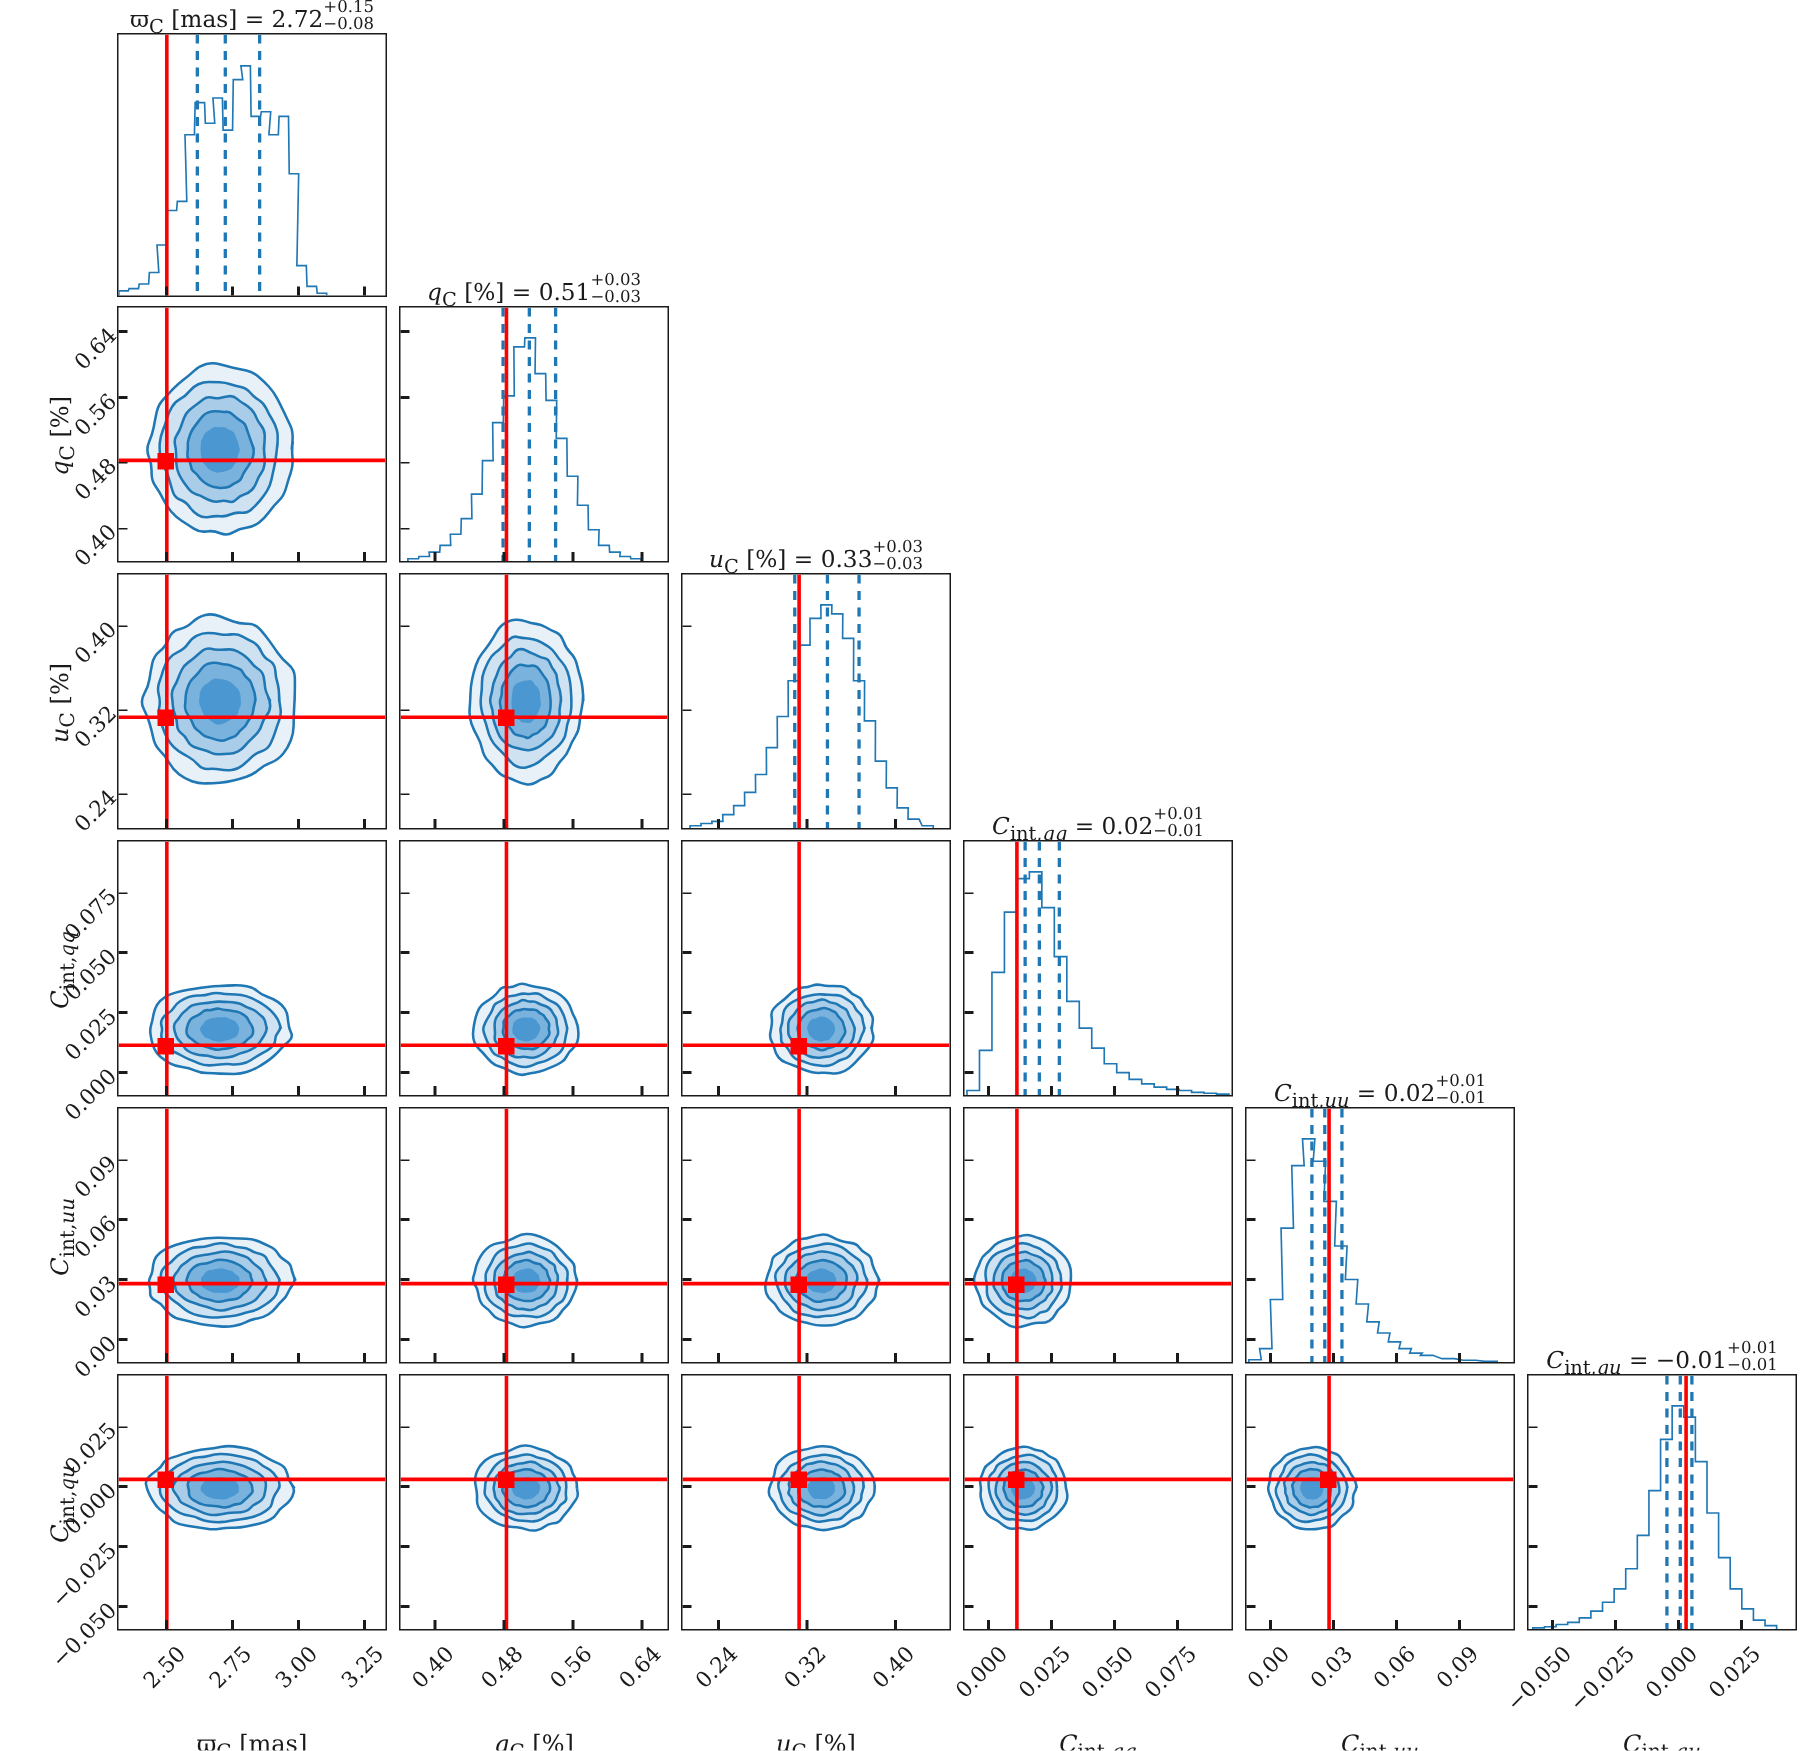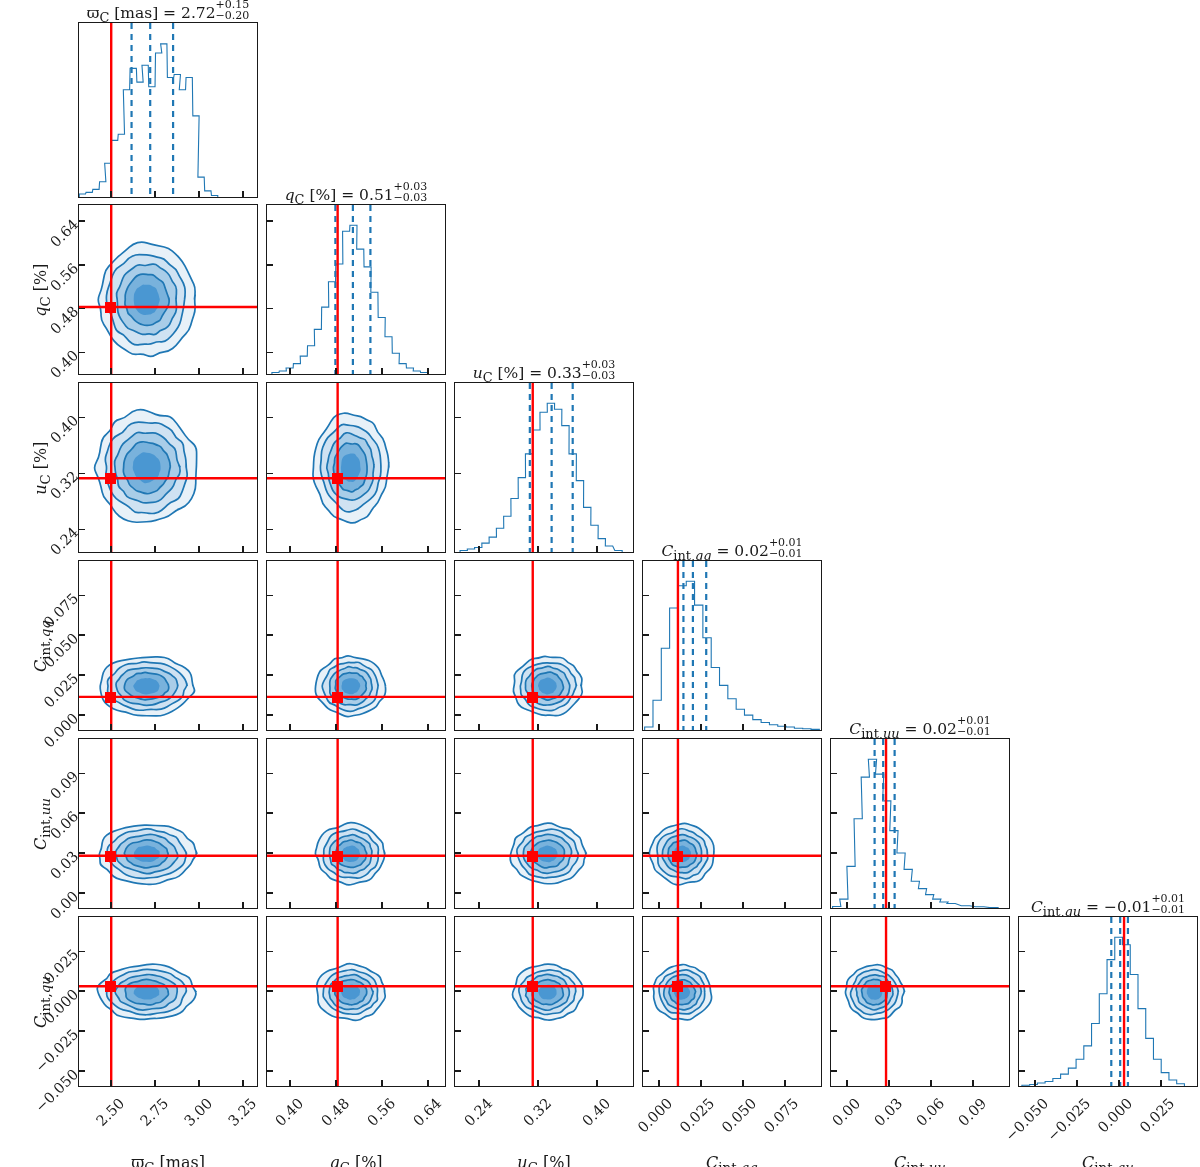--- a/index.html
+++ b/index.html
@@ -20,21 +20,21 @@
   .xaxislabel{position:absolute;text-align:center;font-family:"DejaVu Serif",serif;font-size:16px;
               color:#1a1a1a;white-space:nowrap;}
   .yaxislabel{position:absolute;font-family:"DejaVu Serif",serif;font-size:16px;color:#1a1a1a;
               white-space:nowrap;transform-origin:center center;transform:rotate(-90deg);text-align:center;}
   .tickmark{position:absolute;background:#1a1a1a;}
 </style>
 </head>
 <body>
 
 <div id="root">
-    <div class="ptitle" style="left: 78px; width: 180px; top: -2px;">ϖ<sub>C</sub> [mas] = 2.72<span class="frac"><span>+0.15</span><span>−0.20</span></span></div>
+    <div class="ptitle" style="left: 78px; width: 180px; top: -2px;">ϖ<sub>C</sub> [mas] = 2.72<span class="frac"><span>+0.15</span><span>−0.08</span></span></div>
     <div class="panel" style="left: 78px; top: 22px; width: 180px; height: 176px;">
       <svg viewBox="0 0 100 100" preserveAspectRatio="none">
         <path d="M 0.14 100 L 0.14 98.24 L 3.67 98.24 L 3.95 97.36 L 7.48 97.36 L 7.76 95.60 L 11.29 95.60 L 11.56 91.20 L 15.10 91.20 L 14.42 80.64 L 17.96 80.64 L 18.23 67.44 L 21.77 67.44 L 22.04 63.92 L 25.58 63.92 L 24.90 38.40 L 28.44 38.40 L 28.71 26.08 L 32.24 26.08 L 32.52 34.00 L 36.05 34.00 L 35.37 24.32 L 38.91 24.32 L 39.18 36.64 L 42.72 36.64 L 42.99 17.28 L 46.53 17.28 L 45.85 12.00 L 49.39 12.00 L 49.66 31.36 L 53.20 31.36 L 53.47 29.60 L 57.01 29.60 L 56.33 38.40 L 59.86 38.40 L 60.14 31.36 L 63.67 31.36 L 63.95 53.36 L 67.48 53.36 L 66.80 88.56 L 70.34 88.56 L 70.61 96.48 L 74.15 96.48 L 74.42 99.12 L 77.96 99.12 L 77.96 100" fill="none" stroke="#1f77b4" stroke-width="1.1" vector-effect="non-scaling-stroke" stroke-linejoin="miter"></path>
         <line x1="29.52380952380952" y1="0" x2="29.52380952380952" y2="100" stroke="#1f77b4" stroke-width="2.2" stroke-dasharray="6 5" vector-effect="non-scaling-stroke"></line>
         <line x1="40.00000000000002" y1="0" x2="40.00000000000002" y2="100" stroke="#1f77b4" stroke-width="2.2" stroke-dasharray="6 5" vector-effect="non-scaling-stroke"></line>
         <line x1="52.85714285714286" y1="0" x2="52.85714285714286" y2="100" stroke="#1f77b4" stroke-width="2.2" stroke-dasharray="6 5" vector-effect="non-scaling-stroke"></line>
         <line x1="18.095238095238127" y1="0" x2="18.095238095238127" y2="100" stroke="#ff0000" stroke-width="2.4" vector-effect="non-scaling-stroke"></line>
       </svg>
       <div class="tickmark" style="left: 31.004px; bottom: 0px; width: 1.6px; height: 6px;"></div>
       <div class="tickmark" style="left: 74.996px; bottom: 0px; width: 1.6px; height: 6px;"></div>

